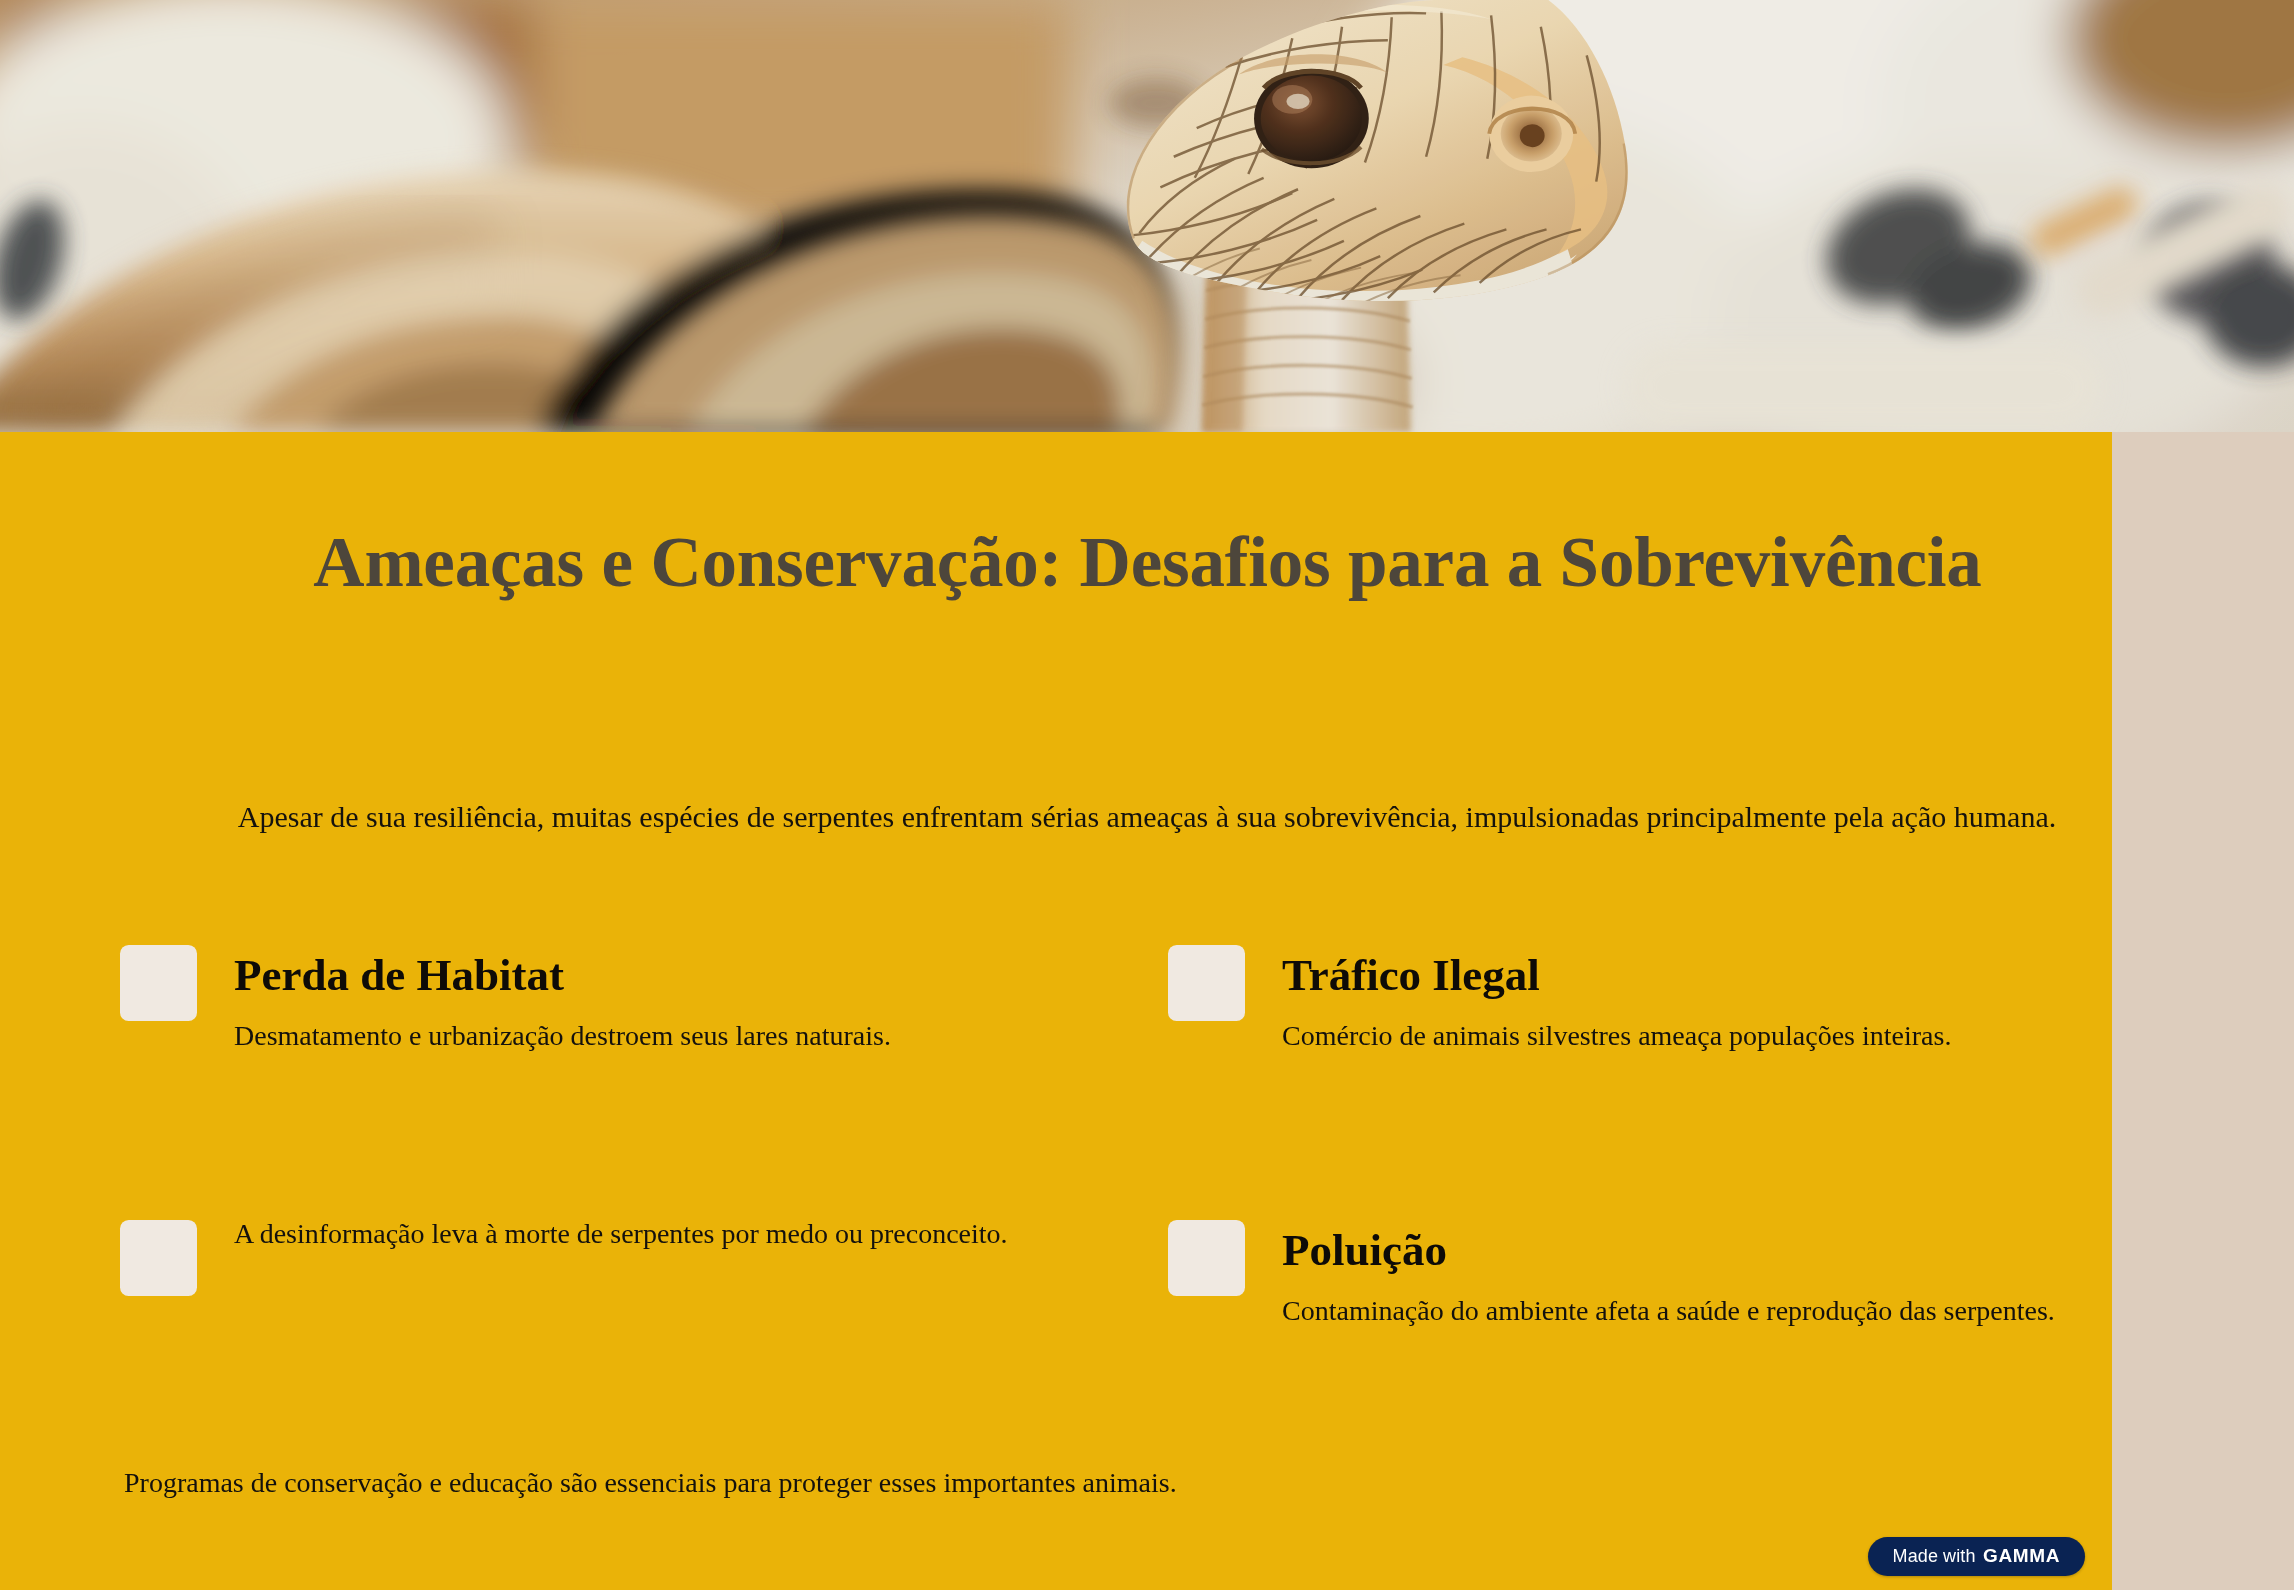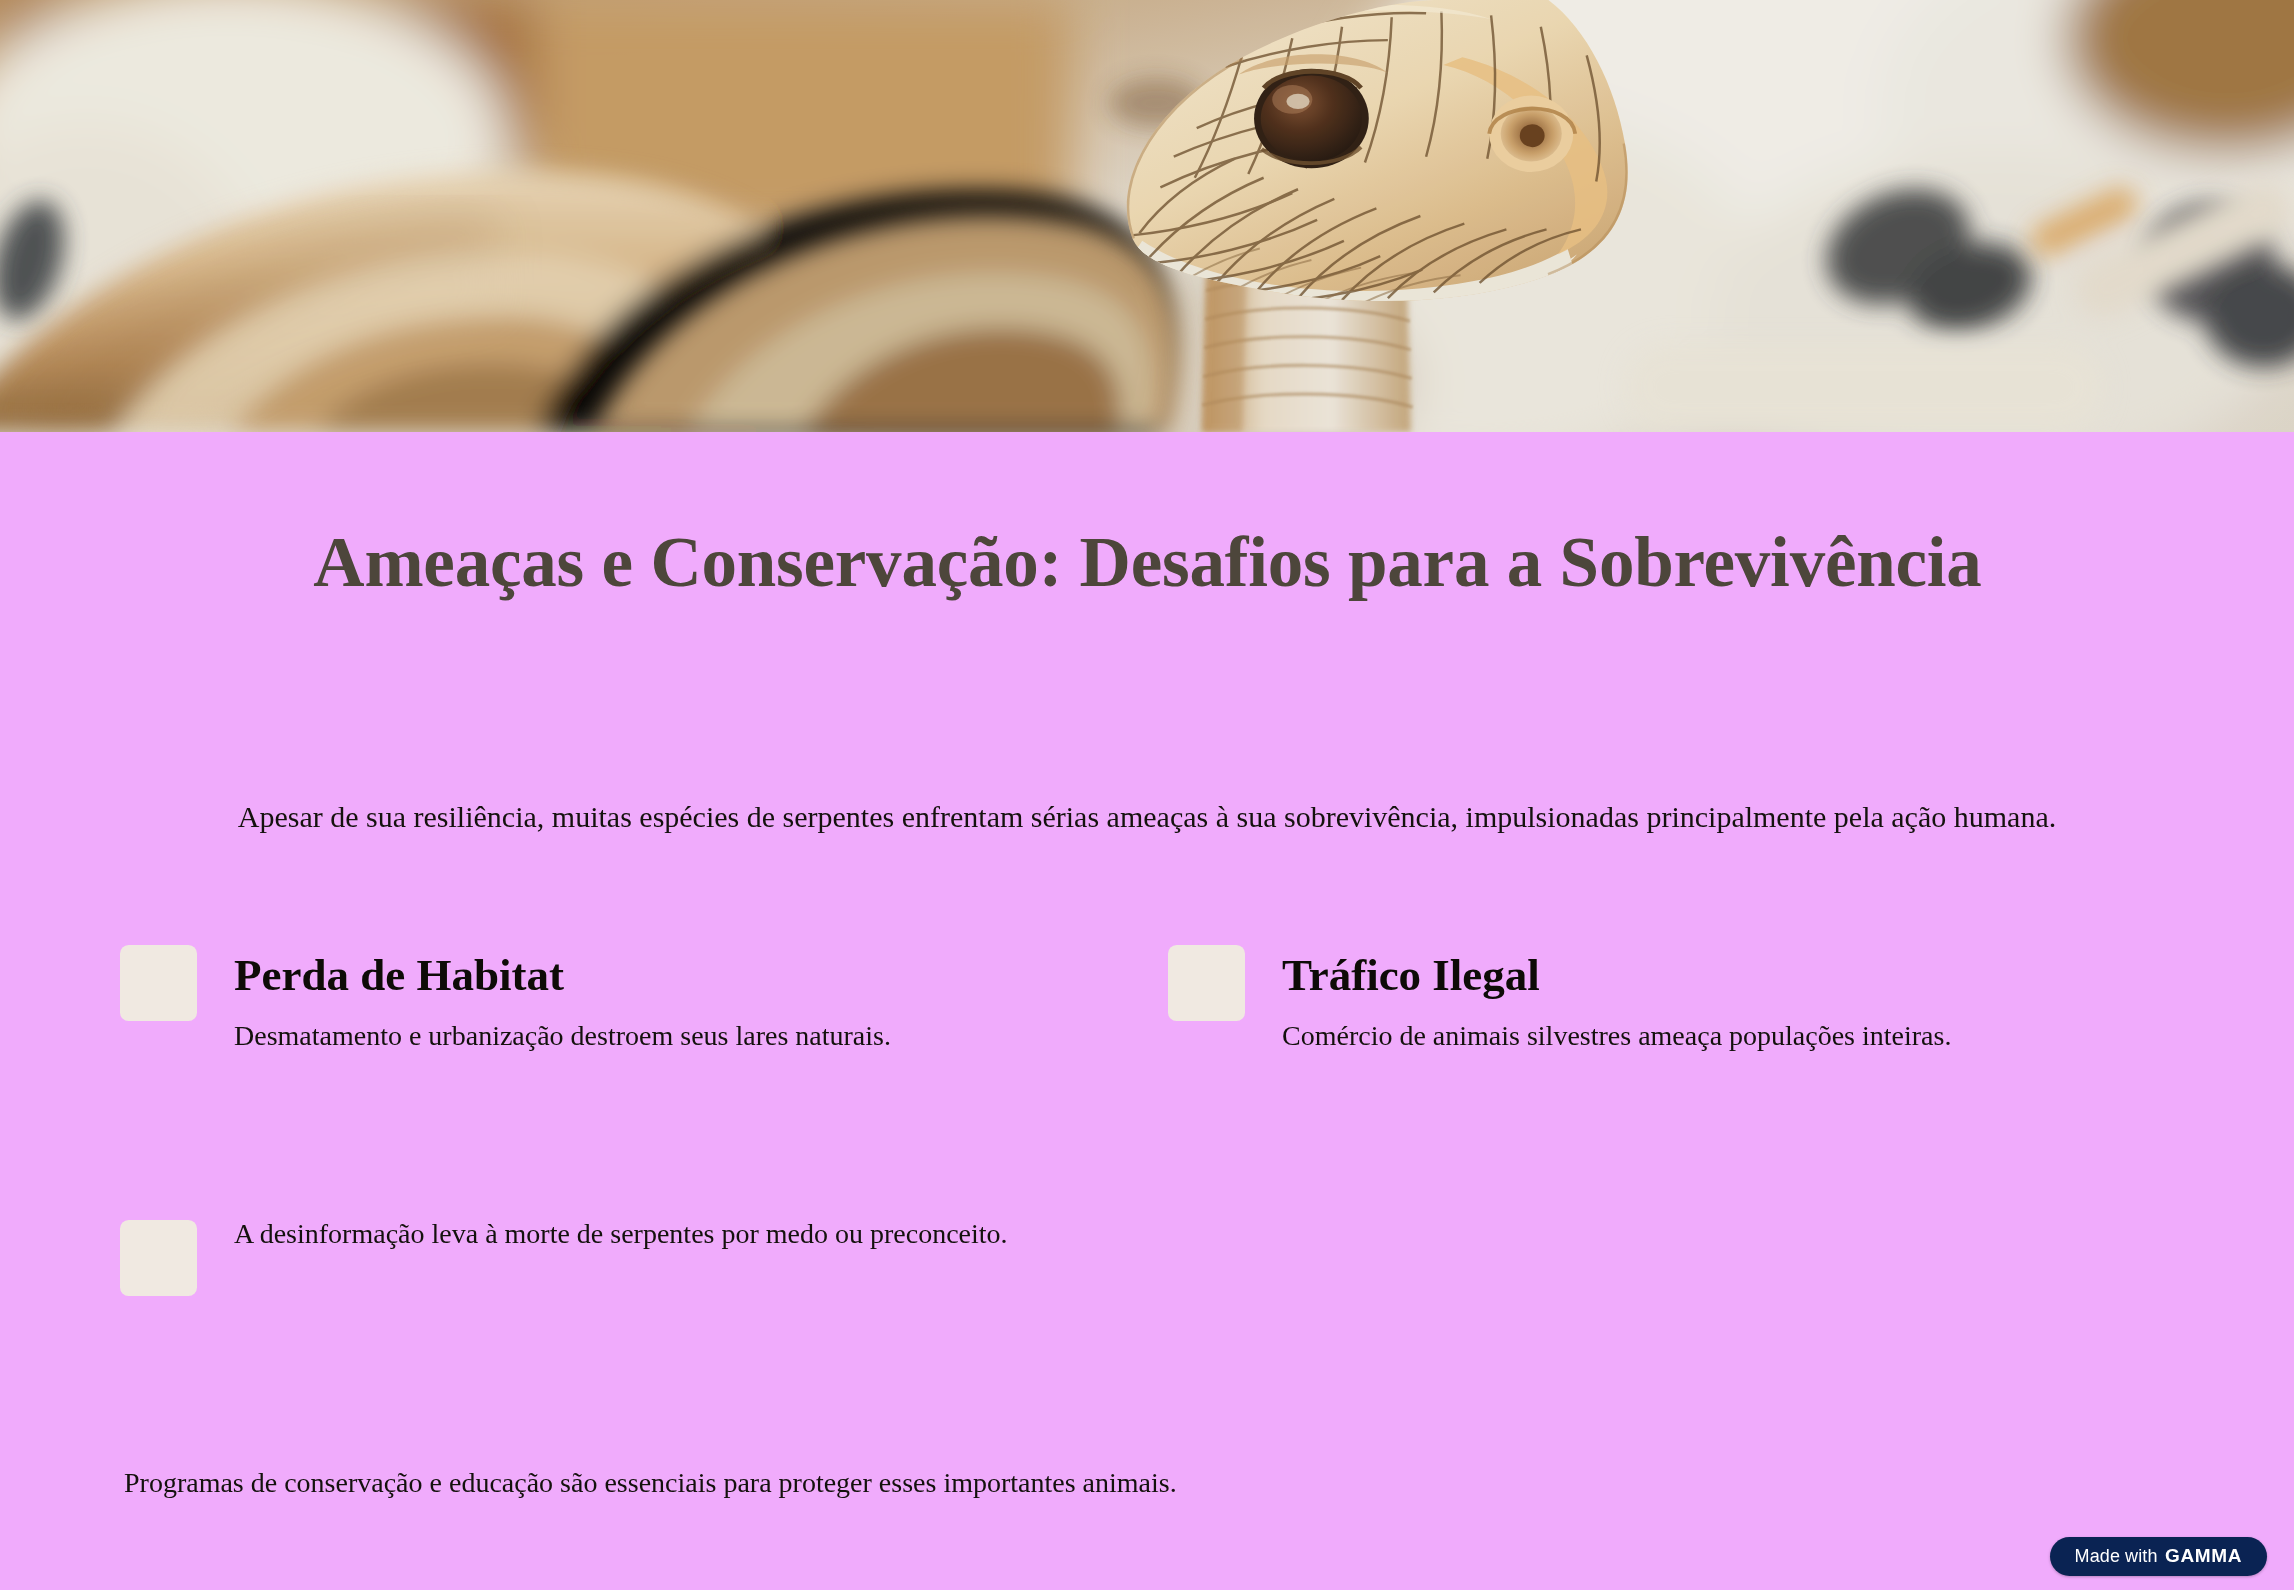--- a/index.html
+++ b/index.html
@@ -33,23 +33,23 @@
     overflow: hidden;
     background: #c9b49b;
   }
   #hero svg { display: block; width: 2294px; height: 432px; }
 
   
   #content {
     position: absolute;
     left: 0;
     top: 432px;
-    width: 2294px;
+    width: 2112px;
     height: 1159px;
-    background: #f0abfc;
+    background: #eab308;
   }
 
   #page-title {
     position: absolute;
     left: 201px;
     top: 89px;
     width: 1893px;
     text-align: center;
     font-size: 71px;
     line-height: 1.16;
@@ -406,20 +406,25 @@
         <span class="card-icon"></span>
         <h2 class="card-title">Tráfico Ilegal</h2>
         <p class="card-desc">Comércio de animais silvestres ameaça populações inteiras.</p>
       </div>
 
       <div class="card">
         <span class="card-icon"></span>
         <p class="card-desc">A desinformação leva à morte de serpentes por medo ou preconceito.</p>
       </div>
 
+      <div class="card">
+        <span class="card-icon"></span>
+        <h2 class="card-title">Poluição</h2>
+        <p class="card-desc">Contaminação do ambiente afeta a saúde e reprodução das serpentes.</p>
+      </div>
 
     </div>
 
     <p id="closing-note">Programas de conservação e educação são essenciais para proteger esses importantes animais.</p>
 
     <div id="gamma-badge">
       <span class="made-with">Made with</span>
       <span class="gamma-word">GAMMA</span>
     </div>
 

